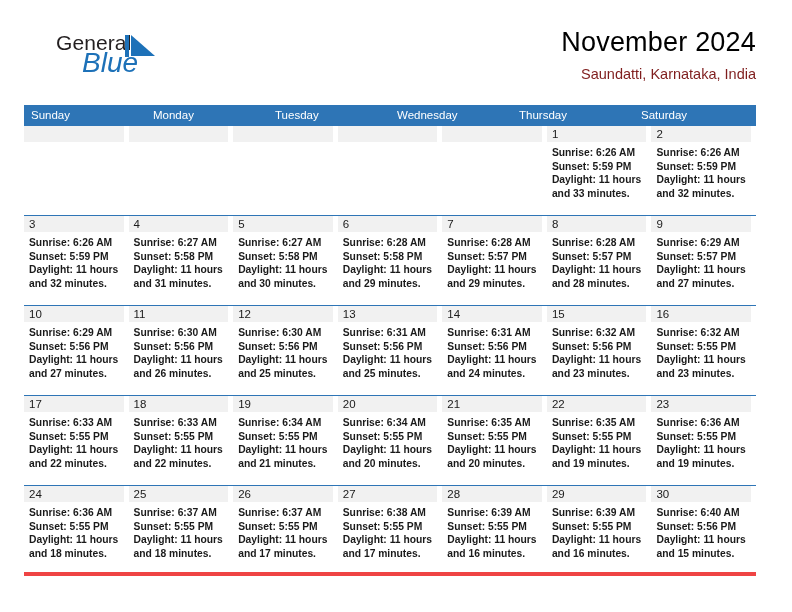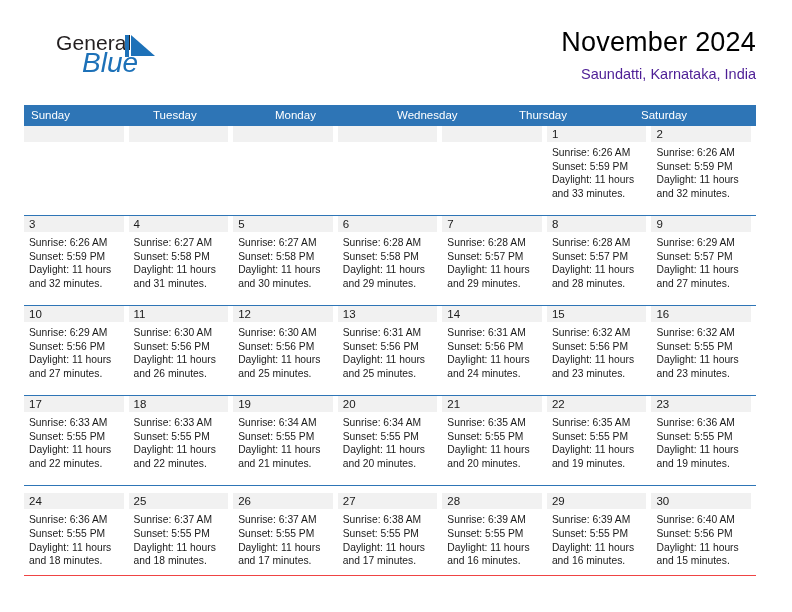--- a/index.html
+++ b/index.html
@@ -72,21 +72,21 @@
   .cal-title {
     font-size: 27px;
     color: #000000;
     line-height: 32px;
     font-weight: normal;
     margin: 0;
     letter-spacing: .2px;
   }
   .cal-subtitle {
     font-size: 14.5px;
-    color: #4c1d95;
+    color: #7f1d1d;
     line-height: 20px;
     margin: 6px 0 0 0;
     font-weight: normal;
   }
 
   
   .calendar {
     position: absolute;
     left: 24px;
     top: 105px;
@@ -105,21 +105,21 @@
     padding-left: 7px;
     box-sizing: border-box;
     white-space: nowrap;
   }
   .week {
     display: flex;
     height: 90px;
     border-bottom: 1px solid #2e75b6;
     box-sizing: border-box;
   }
-  .week:last-child { border-bottom: 1px solid #ef4444; align-items: center; }
+  .week:last-child { border-bottom: 4px solid #ef4444; }
   .day {
     flex: 1 1 0;
     box-sizing: border-box;
     padding-right: 5px;
     position: relative;
     overflow: hidden;
   }
   .daynum {
     background: #f1f1f1;
     height: 16px;
@@ -128,20 +128,21 @@
     color: #1a1a1a;
     padding-left: 5px;
     box-sizing: border-box;
   }
   .day.empty .daynum { background: #f1f1f1; }
   .dayinfo {
     padding: 4px 4px 0 5px;
     font-size: 10.3px;
     line-height: 13.6px;
     color: #1a1a1a;
+    font-weight: bold;
   }
   .dayinfo div { white-space: nowrap; }
 </style>
 </head>
 <body>
 
 <div class="page">
 
   <div class="topbar">
 
@@ -160,22 +161,22 @@
       <h1 class="cal-title">November 2024</h1>
       <h2 class="cal-subtitle">Saundatti, Karnataka, India</h2>
     </div>
 
   </div>
 
   <div class="calendar">
 
     <div class="weekdays">
       <div class="weekday">Sunday</div>
+      <div class="weekday">Monday</div>
       <div class="weekday">Tuesday</div>
-      <div class="weekday">Monday</div>
       <div class="weekday">Wednesday</div>
       <div class="weekday">Thursday</div>
       <div class="weekday">Saturday</div>
     </div>
 
     <div id="weeks-container">
         <div class="week">
           <div class="day empty">
             <div class="daynum"></div>
           </div>

